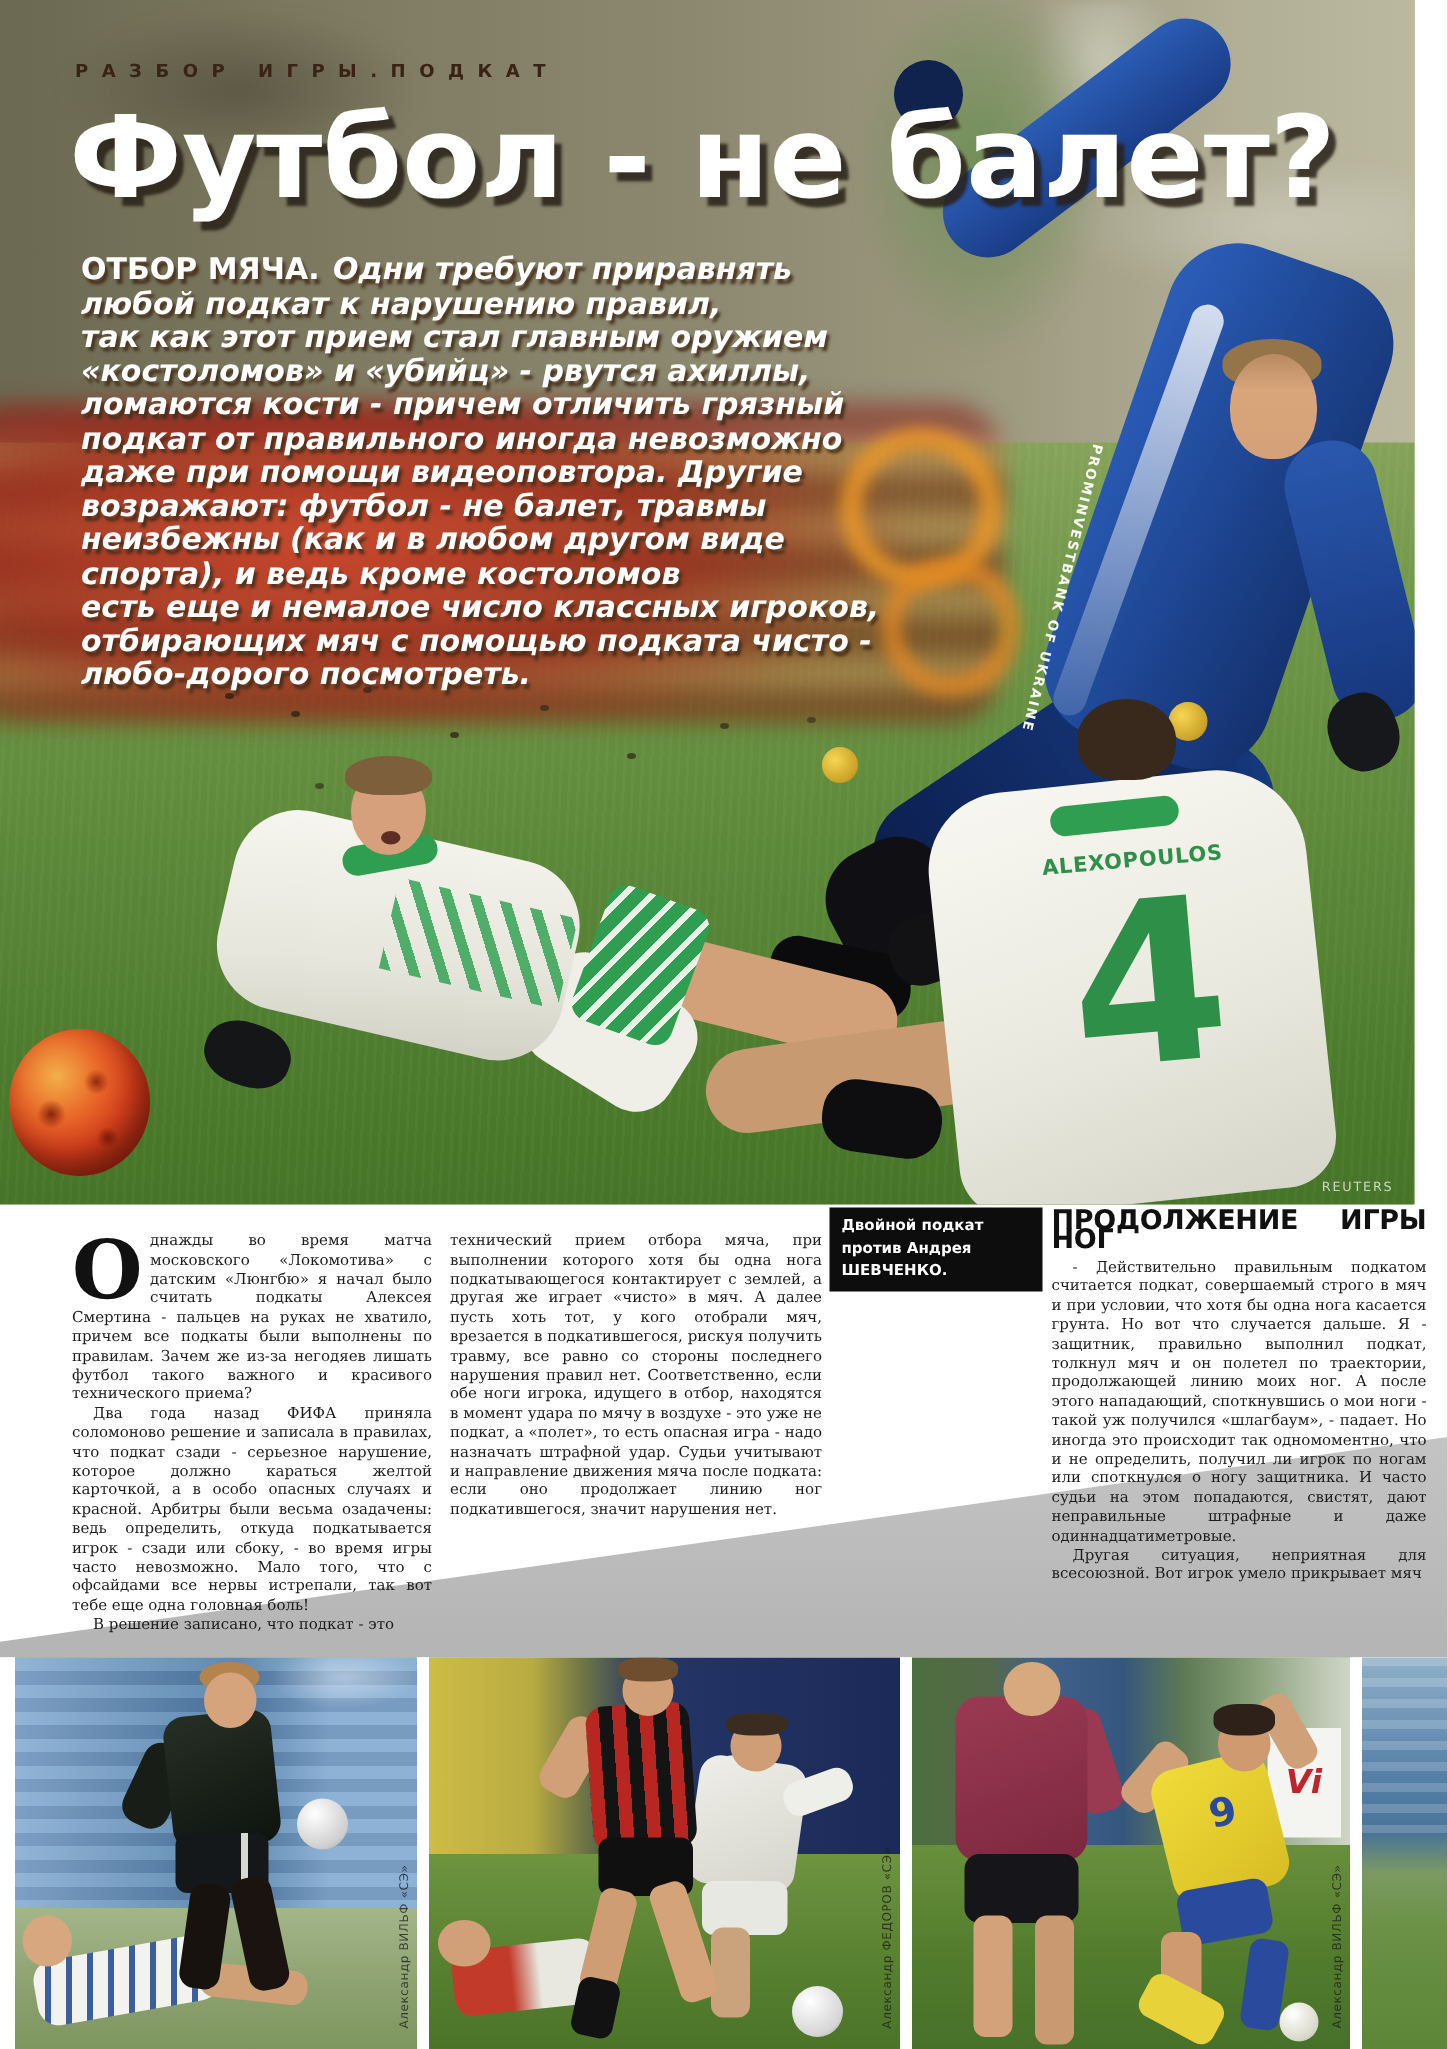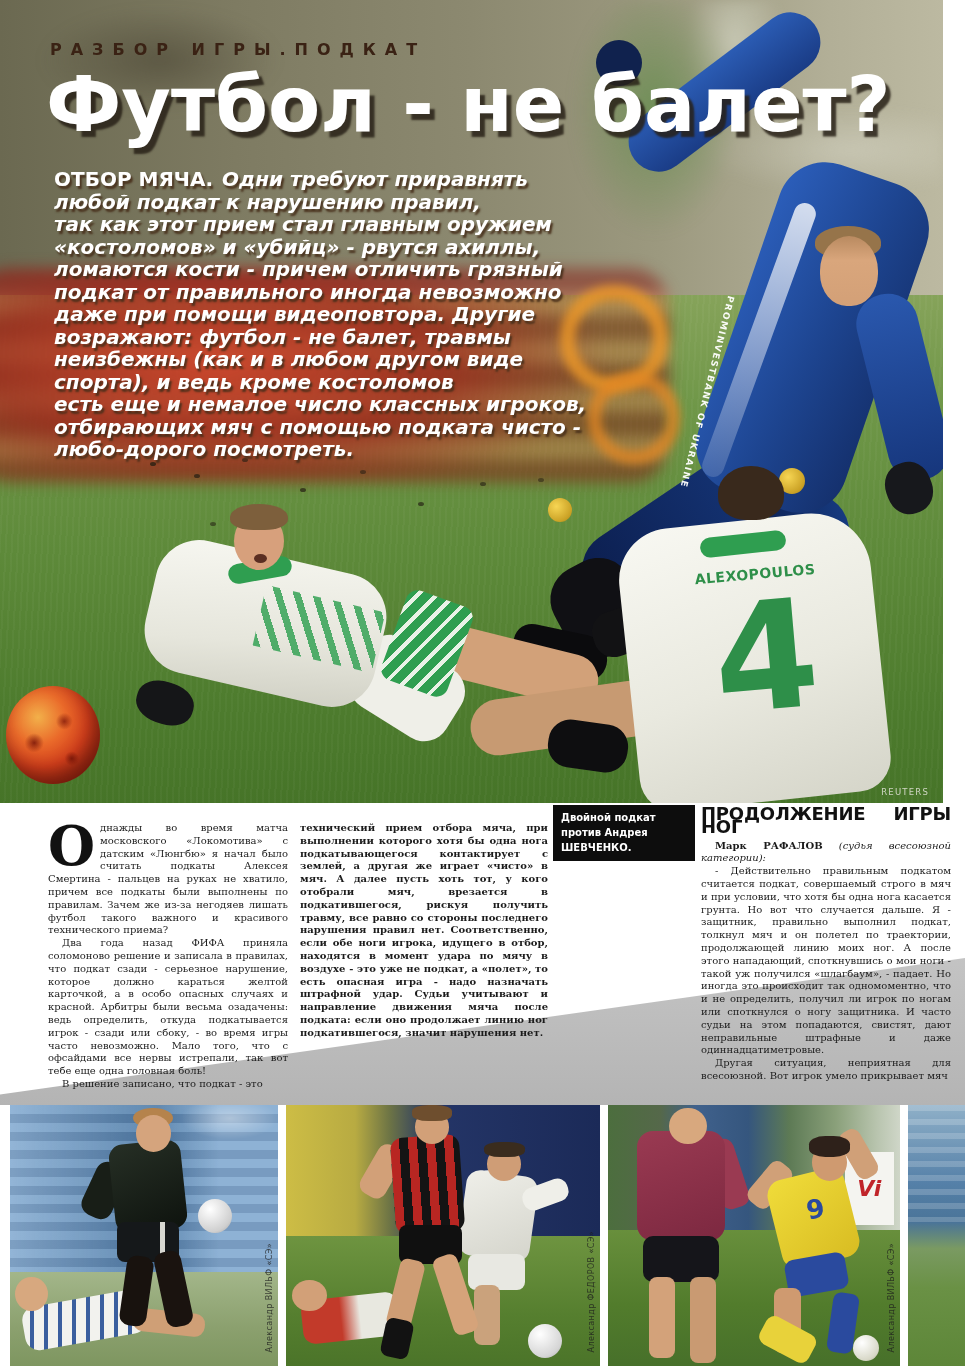--- a/index.html
+++ b/index.html
@@ -93,41 +93,41 @@
     background:radial-gradient(16px 16px at 30% 58%, rgba(120,20,8,.85), transparent 60%),
                radial-gradient(14px 14px at 62% 36%, rgba(130,25,10,.8), transparent 60%),
                radial-gradient(12px 12px at 70% 74%, rgba(110,18,6,.8), transparent 60%);}
   .specks{left:150px;top:462px;width:6px;height:4px;border-radius:50%;background:rgba(35,30,18,.75);
     box-shadow:44px 12px 0 rgba(35,30,18,.7), 92px -4px 0 rgba(35,30,18,.6), 150px 26px 0 rgba(35,30,18,.7),
       210px 8px 0 rgba(35,30,18,.55), 268px 40px 0 rgba(35,30,18,.65), 60px 60px 0 rgba(35,30,18,.55),
       330px 20px 0 rgba(35,30,18,.6), 388px 16px 0 rgba(35,30,18,.5);}
   .reuters{position:absolute;right:14px;bottom:6px;font-size:8.5px;letter-spacing:1.2px;
     color:rgba(228,228,218,.85);}
   
-  .kicker{position:absolute;left:50px;top:40px;z-index:12;font-size:16px;font-weight:bold;
+  .kicker{position:absolute;left:50px;top:40px;z-index:12;font-size:12px;font-weight:bold;
     letter-spacing:9px;color:#3a2214;}
   .title{position:absolute;left:46px;top:60px;z-index:12;font-size:76px;font-weight:bold;color:#fff;
     white-space:nowrap;text-shadow:5px 6px 2px rgba(40,33,24,.85);}
   .lead{position:absolute;left:54px;top:168px;z-index:12;color:#fff;font-size:20px;font-weight:bold;
     font-style:italic;line-height:22.5px;white-space:pre-line;text-shadow:2px 3px 2px rgba(70,45,25,.9);}
   .lead .intro{font-style:normal;margin-right:9px;margin-top:18px;}
   
   .caption{position:absolute;left:553px;top:805px;width:142px;z-index:3;background:#0d0d0d;color:#fff;
     font-size:10px;font-weight:bold;line-height:1.5;padding:5px 8px 6px;box-sizing:border-box;}
   
   .wedge{position:absolute;left:0;top:955px;width:965px;height:150px;z-index:1;
     background:linear-gradient(180deg,#c4c4c4,#b4b4b4);
     clip-path:polygon(0 93%, 100% 2%, 100% 100%, 0 100%);}
   
   .col{position:absolute;z-index:2;font-family:"DejaVu Serif", serif;font-size:10px;line-height:12.8px;
     text-align:justify;color:#1b1b1b;}
   .col p{margin:0;text-indent:14px;}
   .col p.pfirst{text-indent:0;}
   .col-left{left:48px;top:822px;width:240px;}
-  .col-mid{left:300px;top:822px;width:248px;font-weight:bold;}
+  .col-mid{left:300px;top:822px;width:248px;}
   .col-right{left:701px;top:808px;width:250px;}
   .dropcap{float:left;font-size:54px;line-height:42px;font-weight:bold;margin:3px 5px 0 0;color:#111;}
   .headline{font-family:"DejaVu Sans", sans-serif;font-size:18px;font-weight:bold;letter-spacing:-.2px;
     color:#111;margin:0 0 6px;}
   .byline .bname{font-weight:bold;}
   .byline .brole{font-style:italic;}
   
   .photo{position:absolute;top:1105px;height:261px;overflow:hidden;z-index:2;background:#7a9a58;}
   .ph1{left:10px;width:268px;} .ph2{left:286px;width:314px;} .ph3{left:608px;width:292px;} .ph4{left:908px;width:57px;}
   .credit-v{position:absolute;right:4px;bottom:14px;z-index:9;writing-mode:vertical-rl;transform:rotate(180deg);
@@ -294,21 +294,20 @@
     <p>Два года назад ФИФА приняла соломоново решение и записала в правилах, что подкат сзади - серьезное нарушение, которое должно караться желтой карточкой, а в особо опасных случаях и красной. Арбитры были весьма озадачены: ведь определить, откуда подкатывается игрок - сзади или сбоку, - во время игры часто невозможно. Мало того, что с офсайдами все нервы истрепали, так вот тебе еще одна головная боль!</p>
     <p>В решение записано, что подкат - это</p>
   </div>
 
   <div class="col col-mid">
     <p class="pfirst">технический прием отбора мяча, при выполнении которого хотя бы одна нога подкатывающегося контактирует с землей, а другая же играет «чисто» в мяч. А далее пусть хоть тот, у кого отобрали мяч, врезается в подкатившегося, рискуя получить травму, все равно со стороны последнего нарушения правил нет. Соответственно, если обе ноги игрока, идущего в отбор, находятся в момент удара по мячу в воздухе - это уже не подкат, а «полет», то есть опасная игра - надо назначать штрафной удар. Судьи учитывают и направление движения мяча после подката: если оно продолжает линию ног подкатившегося, значит нарушения нет.</p>
   </div>
 
   <div class="col col-right">
     <h2 class="headline">ПРОДОЛЖЕНИЕ ИГРЫ НОГ</h2>
-    <p class="byline"><span class="bname">Марк РАФАЛОВ</span><span class="brole"> (судья всесоюзной категории):</span></p>
     <p>- Действительно правильным подкатом считается подкат, совершаемый строго в мяч и при условии, что хотя бы одна нога касается грунта. Но вот что случается дальше. Я - защитник, правильно выполнил подкат, толкнул мяч и он полетел по траектории, продолжающей линию моих ног. А после этого нападающий, споткнувшись о мои ноги - такой уж получился «шлагбаум», - падает. Но иногда это происходит так одномоментно, что и не определить, получил ли игрок по ногам или споткнулся о ногу защитника. И часто судьи на этом попадаются, свистят, дают неправильные штрафные и даже одиннадцатиметровые.</p>
     <p>Другая ситуация, неприятная для всесоюзной. Вот игрок умело прикрывает мяч</p>
   </div>
 
   <div class="photo ph1">
     <div class="pa ph1-seats"></div>
     <div class="pa ph1-pitch"></div>
     <div class="pa ph1-fbody"></div>
     <div class="pa ph1-fhead"></div>
     <div class="pa ph1-fleg"></div>

